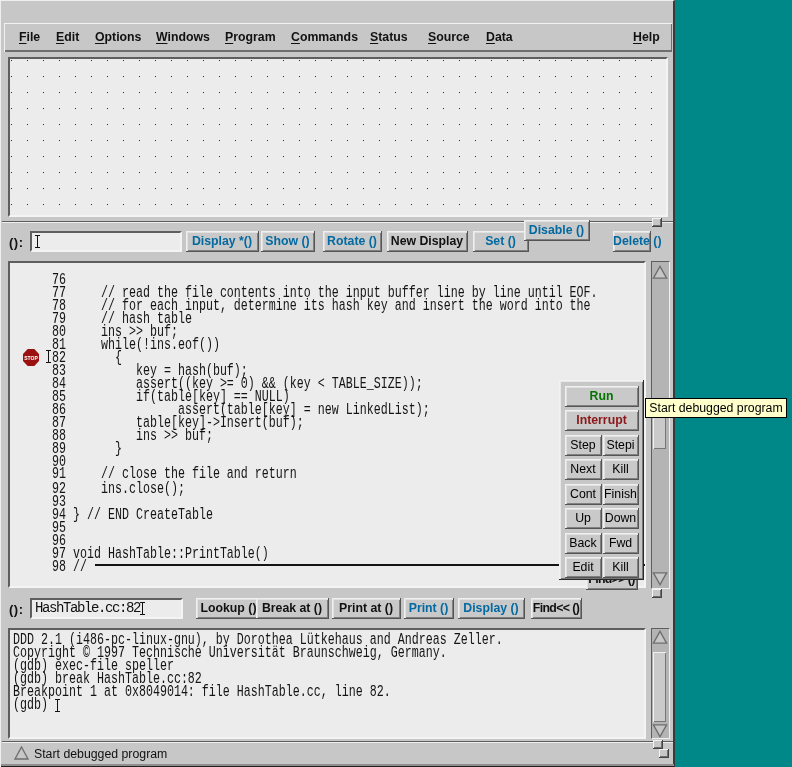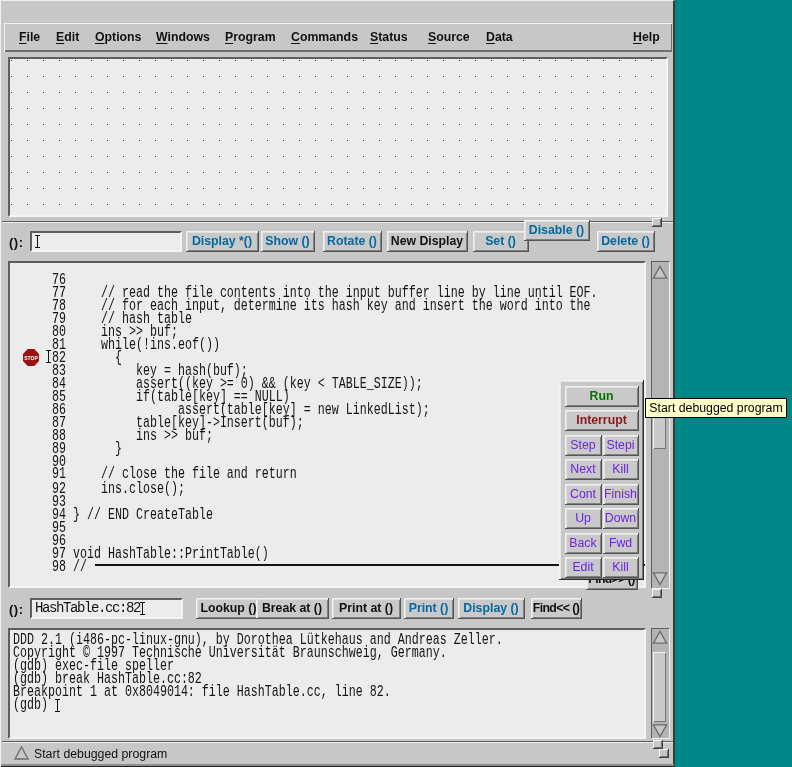--- a/index.html
+++ b/index.html
@@ -72,21 +72,21 @@
              border-top:2px solid #5e5e5e; border-left:2px solid #5e5e5e;
              border-bottom:2px solid #f4f4f4; border-right:2px solid #f4f4f4; }
   #context { position:absolute; left:12px; top:633px; }
   
   #statustext { position:absolute; left:33px; top:746px; font-size:12.3px; color:#111; }
   
   #cmdpanel { position:absolute; left:558px; top:379px; width:85px; height:200px;
               background:#c7c7c7;
               box-shadow: inset 1px 1px 0 #f2f2f2, inset 2px 2px 0 #e8e8e8, inset -1px -1px 0 #777;
               border-right:1px solid #2a2a2a; border-bottom:1px solid #2a2a2a; z-index:5; }
-  .cbtn { position:absolute; height:21px; background:#c9c9c9; color:#6d28d9;
+  .cbtn { position:absolute; height:21px; background:#c9c9c9; color:#000000;
           box-shadow: inset 1px 1px 0 #f0f0f0, inset 2px 2px 0 #e0e0e0, inset -1px -1px 0 #808080;
           border-right:1px solid #555; border-bottom:1px solid #555;
           font-size:12.3px; text-align:center; line-height:20px; }
   
   #tooltip { position:absolute; left:644px; top:397px; width:142px; height:20px;
              background:#ffffcc; border:1px solid #000; z-index:9;
              font-size:12.3px; color:#000; text-align:center; line-height:18px; }
   
   .ibeam { position:absolute; width:5px; height:13px; z-index:3; }
   .ibeam:before { content:""; position:absolute; left:2px; top:0; width:1px; height:100%; background:#111; }
@@ -125,21 +125,21 @@
 
   <span class="rowlabel" style="top:234px">():</span>
   <div class="entry" style="left:29px;top:230px;width:152px;height:21px"></div>
   <div class="ibeam" style="left:34px;top:234px"></div>
   <div class="btn dis" style="left:185px;top:230px;width:73px">Display *()</div>
   <div class="btn dis" style="left:260px;top:230px;width:54px">Show ()</div>
   <div class="btn dis" style="left:322px;top:230px;width:59px">Rotate ()</div>
   <div class="btn" style="left:386px;top:230px;width:81px">New Display</div>
   <div class="btn dis" style="left:472px;top:230px;width:56px">Set ()</div>
   <div class="btn dis" style="left:523px;top:219px;width:66px">Disable ()</div>
-  <div class="btn dis" style="left:596px;top:230px;width:58px">Delete ()</div>
+  <div class="btn dis" style="left:612px;top:230px;width:38px">Delete ()</div>
 
   <div id="srcpanel"></div>
   <pre class="code abs" id="srctext">76
 77     // read the file contents into the input buffer line by line until EOF.
 78     // for each input, determine its hash key and insert the word into the
 79     // hash table
 80     ins &gt;&gt; buf;
 81     while(!ins.eof())
 82       {
 83          key = hash(buf);

